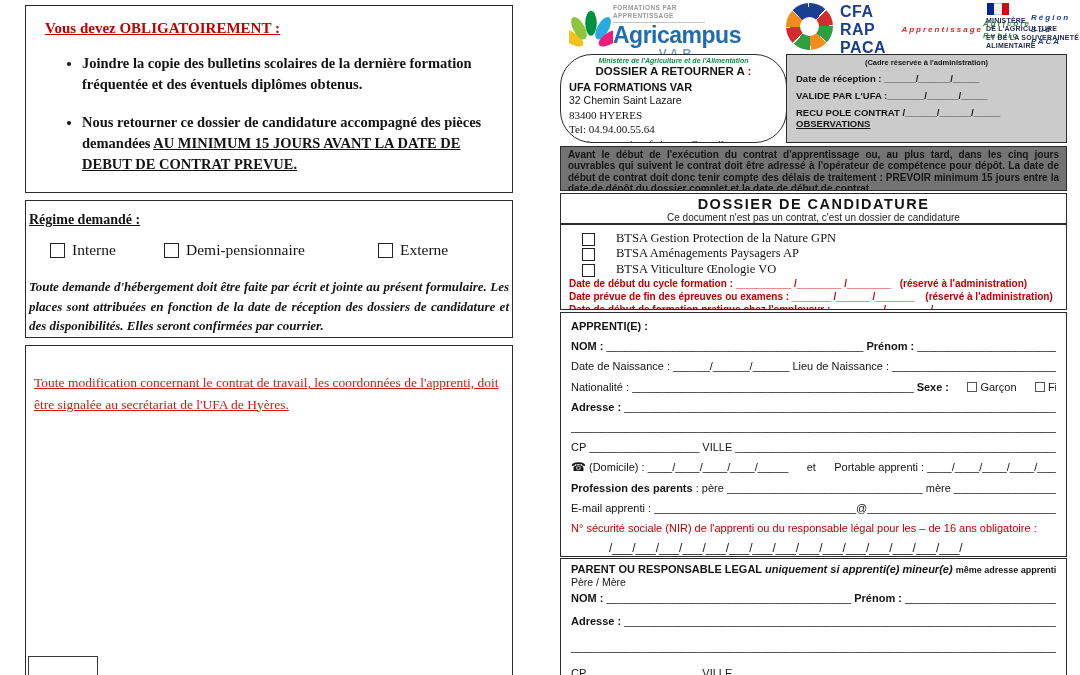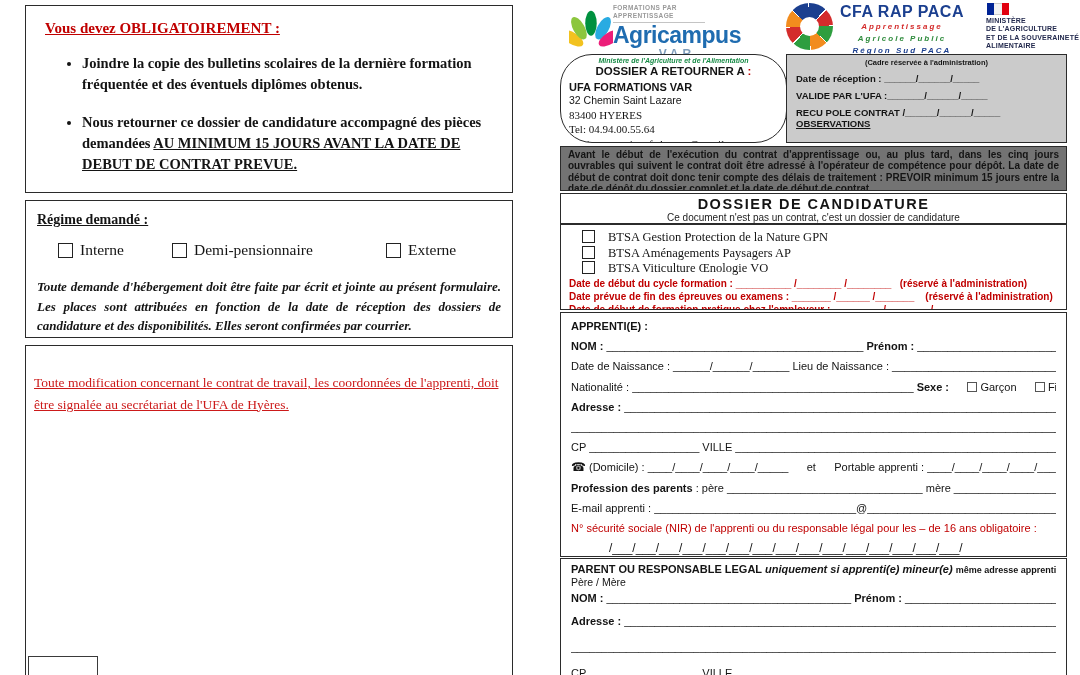--- a/index.html
+++ b/index.html
@@ -8,21 +8,21 @@
   .box{position:absolute;box-sizing:border-box;border:1.6px solid #2b2b2b;background:#fff;overflow:hidden;}
   .u{text-decoration:underline;}
 
   
   #lbox1{left:25px;top:5px;width:488px;height:188px;padding:8px 14px;}
   .red-head{color:#c00000;font-family:"Liberation Serif",serif;font-weight:bold;font-size:15px;
             text-decoration:underline;margin:6px 0 0 5px;}
   #lbox1 ul{margin:16px 0 0 26px;padding:0 4px 0 16px;}
   #lbox1 li{font-family:"Liberation Serif",serif;font-weight:bold;font-size:14.5px;line-height:1.45;margin-bottom:17px;}
 
-  #lbox2{left:25px;top:200px;width:488px;height:138px;padding:8px 8px;}
+  #lbox2{left:25px;top:200px;width:488px;height:138px;padding:8px 0;}
   #lbox2 h3{font-family:"Liberation Serif",serif;font-size:14px;text-decoration:underline;margin:3px 0 0 3px;}
   .cbrow{position:relative;height:32px;margin-top:9px;}
   .opt{position:absolute;top:4px;display:flex;align-items:center;gap:7px;
        font-family:"Liberation Serif",serif;font-size:15.5px;}
   .cb{display:inline-block;width:13px;height:13px;border:1.3px solid #222;background:#fff;}
   #opt-interne{left:12px;margin-left:12px;} #opt-demi{left:138px;} #opt-ext{left:352px;}
   .note{font-family:"Liberation Serif",serif;font-weight:bold;font-style:italic;font-size:13px;
         text-align:justify;line-height:1.5;margin:8px 3px 0 3px;}
 
   #lbox3{left:25px;top:345px;width:488px;height:332px;padding:0;}
@@ -40,21 +40,21 @@
   .ag-var{font-weight:bold;font-size:12px;color:#7f9dbb;letter-spacing:4px;text-align:center;}
   #logo-cfa{left:786px;top:3px;gap:7px;}
   .cfa-wheel{width:47px;height:47px;border-radius:50%;position:relative;flex:0 0 auto;
     background:conic-gradient(from 0deg,
       #1b3f8f 0 42deg,#fff 42deg 45deg,#d42c2c 45deg 87deg,#fff 87deg 90deg,
       #2e9e3f 90deg 132deg,#fff 132deg 135deg,#f28c1e 135deg 177deg,#fff 177deg 180deg,
       #2e9e3f 180deg 222deg,#fff 222deg 225deg,#d42c2c 225deg 267deg,#fff 267deg 270deg,
       #f28c1e 270deg 312deg,#fff 312deg 315deg,#1b3f8f 315deg 357deg,#fff 357deg 360deg);}
   .cfa-wheel::after{content:"";position:absolute;left:14px;top:14px;width:19px;height:19px;
     border-radius:50%;background:#fff;}
-  .cfa-text{display:flex;flex-direction:column;align-items:center;}
+  .cfa-text{display:flex;align-items:center;}
   .cfa-name{font-weight:bold;font-size:16px;color:#1b3f8f;letter-spacing:.5px;}
   .cfa-sub{font-style:italic;font-weight:bold;font-size:8px;letter-spacing:2px;line-height:1.5;}
   .cfa-l1{color:#d42c2c;} .cfa-l2{color:#2e8b3c;} .cfa-l3{color:#1b3f8f;}
   #logo-min{left:986px;top:3px;flex-direction:column;width:94px;}
   .flag{display:flex;width:22px;height:12px;margin:0 0 2px 1px;}
   .flag i{flex:1;display:block;}
   .flag .fb{background:#002395;} .flag .fw{background:#f2f2f2;border-top:1px solid #ccc;border-bottom:1px solid #ccc;}
   .flag .fr{background:#e1000f;}
   .min-line{font-weight:bold;font-size:7px;color:#232a4e;line-height:1.2;letter-spacing:.2px;}
   .motto{font-family:"Liberation Serif",serif;font-style:italic;font-size:5.5px;color:#5a5a5a;line-height:1.25;margin-top:3px;}
@@ -74,21 +74,21 @@
   .adm-obs{font-weight:bold;font-size:9.5px;text-decoration:underline;}
 
   #rbox-notice{left:560px;top:146px;width:507px;height:45px;border-width:1.3px;background:#737373;
     padding:2px 7px;font-weight:bold;font-size:10px;line-height:11.3px;text-align:justify;}
 
   #rbox-title{left:560px;top:193px;width:507px;height:31px;border-width:1.3px;text-align:center;padding-top:2px;}
   .doss-title{font-weight:bold;font-size:14.5px;letter-spacing:1.5px;}
   .doss-sub{font-size:10px;color:#1d1d1d;}
 
   #rbox-form{left:560px;top:224px;width:507px;height:86px;border-width:1.3px;padding:5px 8px;}
-  .btsa-row{display:flex;align-items:flex-start;gap:13px;margin-left:13px;height:15.5px;
+  .btsa-row{display:flex;align-items:flex-end;gap:21px;margin-left:13px;height:15.5px;
             font-family:"Liberation Serif",serif;font-size:12.5px;}
   .btsa-row .cb{width:11px;height:11px;border-width:1.2px;}
   .red-line{color:#c00000;font-weight:bold;font-size:10px;line-height:13px;white-space:pre;overflow:hidden;}
   .red-line:first-of-type{margin-top:6px;}
 
   #rbox-app{left:560px;top:312px;width:507px;height:245px;border-width:1.5px;padding:3px 10px;}
   .fline{font-size:11px;height:20.2px;line-height:20.2px;white-space:pre;overflow:hidden;}
   .fline b{font-weight:bold;}
   .red{color:#c00000;}
   .nir-line{padding-left:38px;font-size:12px;}

